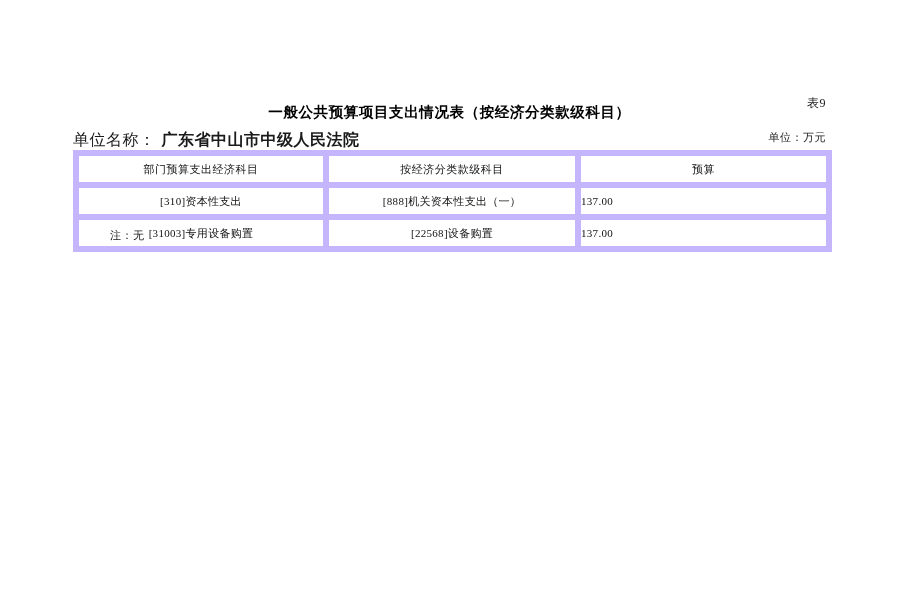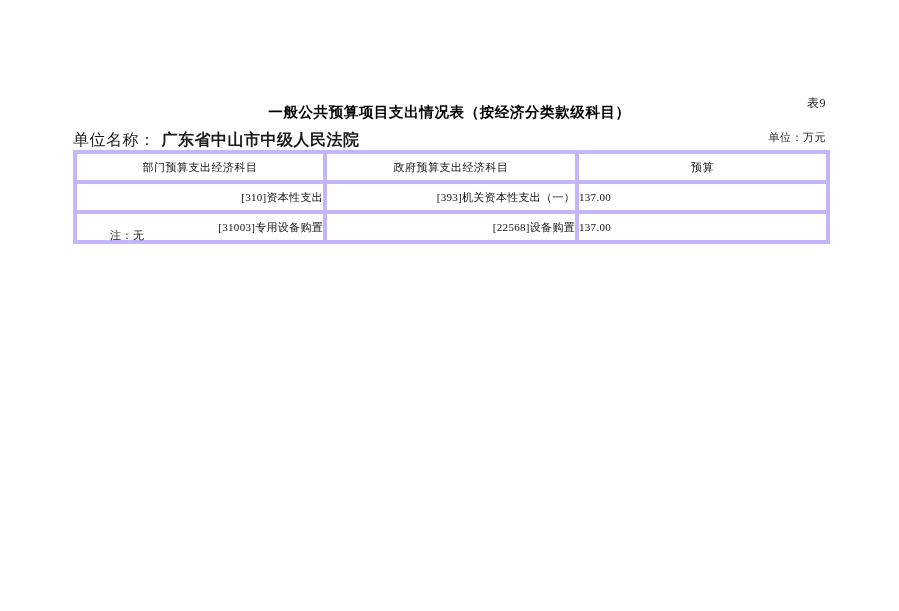--- a/index.html
+++ b/index.html
@@ -74,43 +74,43 @@
   }
   table.budget {
     position: absolute;
     top: 150px;
     left: 73px;
     width: 753px;
     border-collapse: collapse;
     table-layout: fixed;
   }
   table.budget td, table.budget th {
-    border: 4px solid #c4b5fd;
+    border: 6px solid #c4b5fd;
     font-weight: normal;
     font-size: 11px;
     color: #111;
     padding: 0;
     height: 26px;
     vertical-align: middle;
   }
   .col-a { width: 250px; }
   .col-b { width: 252px; }
   .col-c { width: 251px; }
   .hdr {
     text-align: center;
     letter-spacing: 0.5px;
   }
   .cell-l1 {
     padding-left: 12px;
-    text-align: right;
+    text-align: center;
     letter-spacing: 0.3px;
   }
   .cell-l2 {
     padding-left: 32px;
-    text-align: right;
+    text-align: center;
     letter-spacing: 0.3px;
   }
   .cell-r {
     padding-right: 12px;
     text-align: left;
     letter-spacing: 0.3px;
   }
   .note {
     position: absolute;
     top: 228px;
@@ -139,28 +139,28 @@
 
   <table class="budget">
     <colgroup>
       <col class="col-a">
       <col class="col-b">
       <col class="col-c">
     </colgroup>
     <thead>
       <tr>
         <th class="hdr">部门预算支出经济科目</th>
-        <th class="hdr">政府预算支出经济科目</th>
+        <th class="hdr">按经济分类款级科目</th>
         <th class="hdr">预算</th>
       </tr>
     </thead>
     <tbody>
       <tr>
         <td class="cell-l1">[310]资本性支出</td>
-        <td class="cell-l1">[393]机关资本性支出（一）</td>
+        <td class="cell-l1">[888]机关资本性支出（一）</td>
         <td class="cell-r">137.00</td>
       </tr>
       <tr>
         <td class="cell-l2">[31003]专用设备购置</td>
         <td class="cell-l2">[22568]设备购置</td>
         <td class="cell-r">137.00</td>
       </tr>
     </tbody>
   </table>
 

